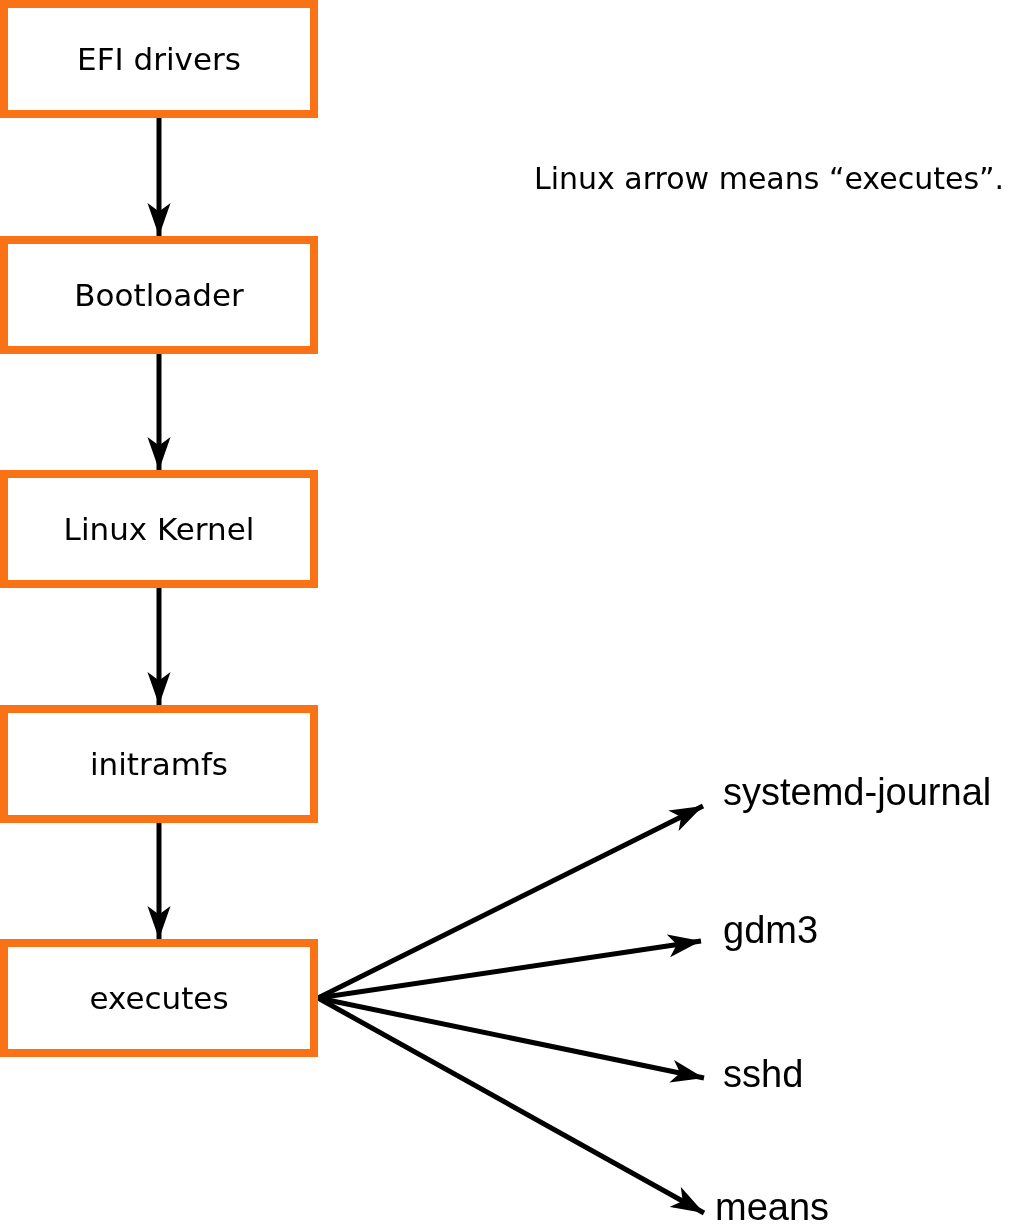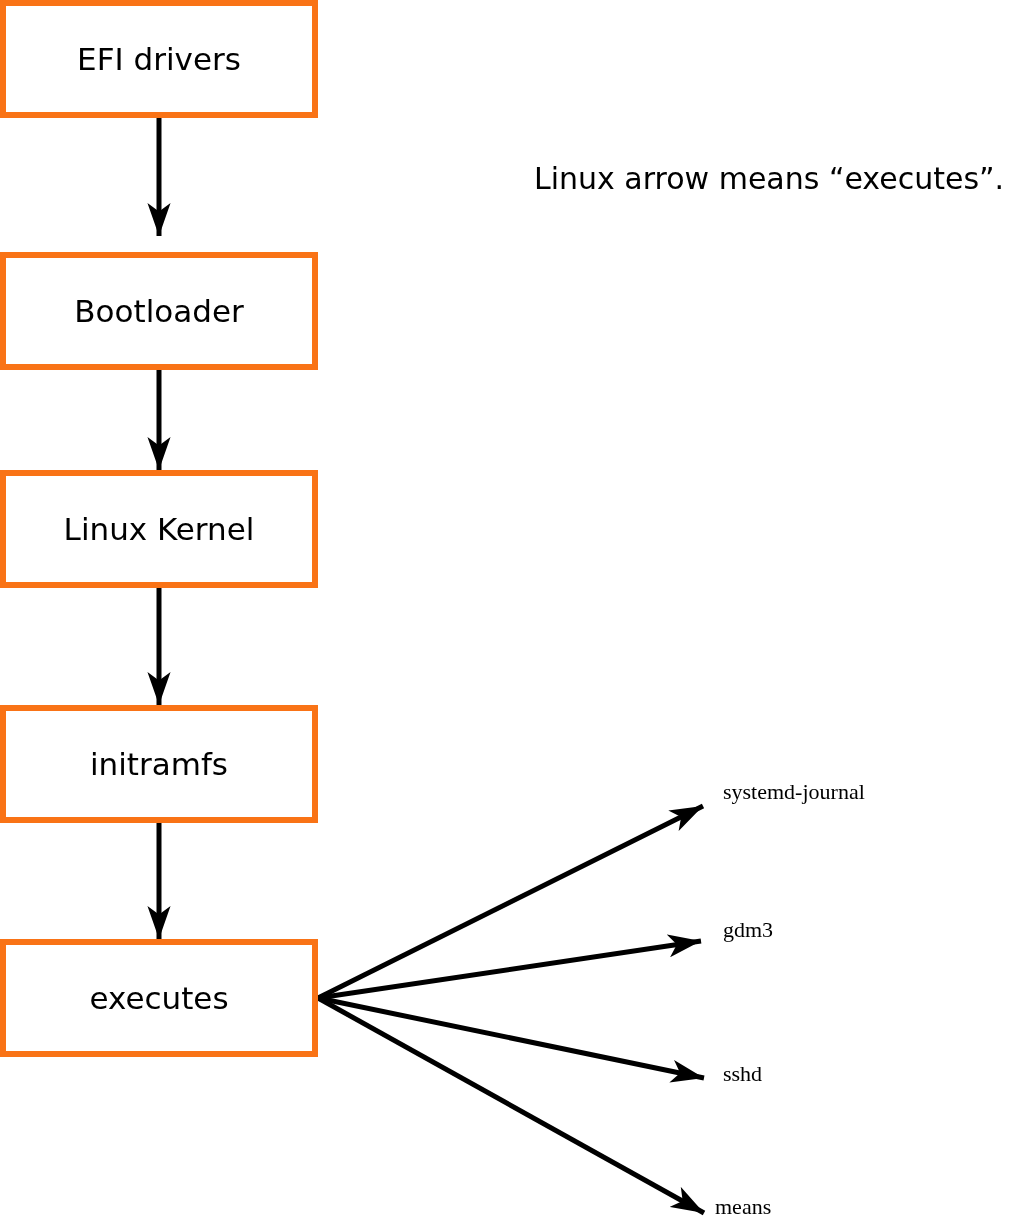--- a/index.html
+++ b/index.html
@@ -27,33 +27,33 @@
     stroke: #000000;
     stroke-width: 5;
   }
   .node {
     position: absolute;
     left: 0;
     width: 318px;
     height: 118px;
     box-sizing: border-box;
     background: #ffffff;
-    border: 6px solid #f97316;
+    border: 8px solid #f97316;
     display: flex;
     align-items: center;
     justify-content: center;
     font-size: 31px;
     line-height: 1;
     white-space: nowrap;
   }
   .target-label {
     position: absolute;
     transform: translateY(-50%);
-    font-family: Liberation Serif, serif;
-    font-size: 22px;
+    font-family: Liberation Sans, sans-serif;
+    font-size: 38px;
     line-height: 1;
     white-space: nowrap;
   }
   .caption {
     position: absolute;
     left: 534px;
     top: 162px;
     font-size: 30px;
     line-height: 34px;
     white-space: nowrap;
@@ -78,21 +78,21 @@
 
     <line x1="318" y1="998" x2="703" y2="806" marker-end="url(#ah)"></line>
     <line x1="318" y1="998" x2="701" y2="941" marker-end="url(#ah)"></line>
     <line x1="318" y1="998" x2="704" y2="1078" marker-end="url(#ah)"></line>
     <line x1="318" y1="998" x2="704" y2="1213" marker-end="url(#ah)"></line>
   </svg>
 
   <div class="node" style="top:0px">
     <span>EFI drivers</span>
   </div>
-  <div class="node" style="top:252px">
+  <div class="node" style="top:236px">
     <span>Bootloader</span>
   </div>
   <div class="node" style="top:705px">
     <span>initramfs</span>
   </div>
   <div class="node" style="top:470px">
     <span>Linux Kernel</span>
   </div>
   <div class="node" style="top:939px">
     <span>executes</span>

